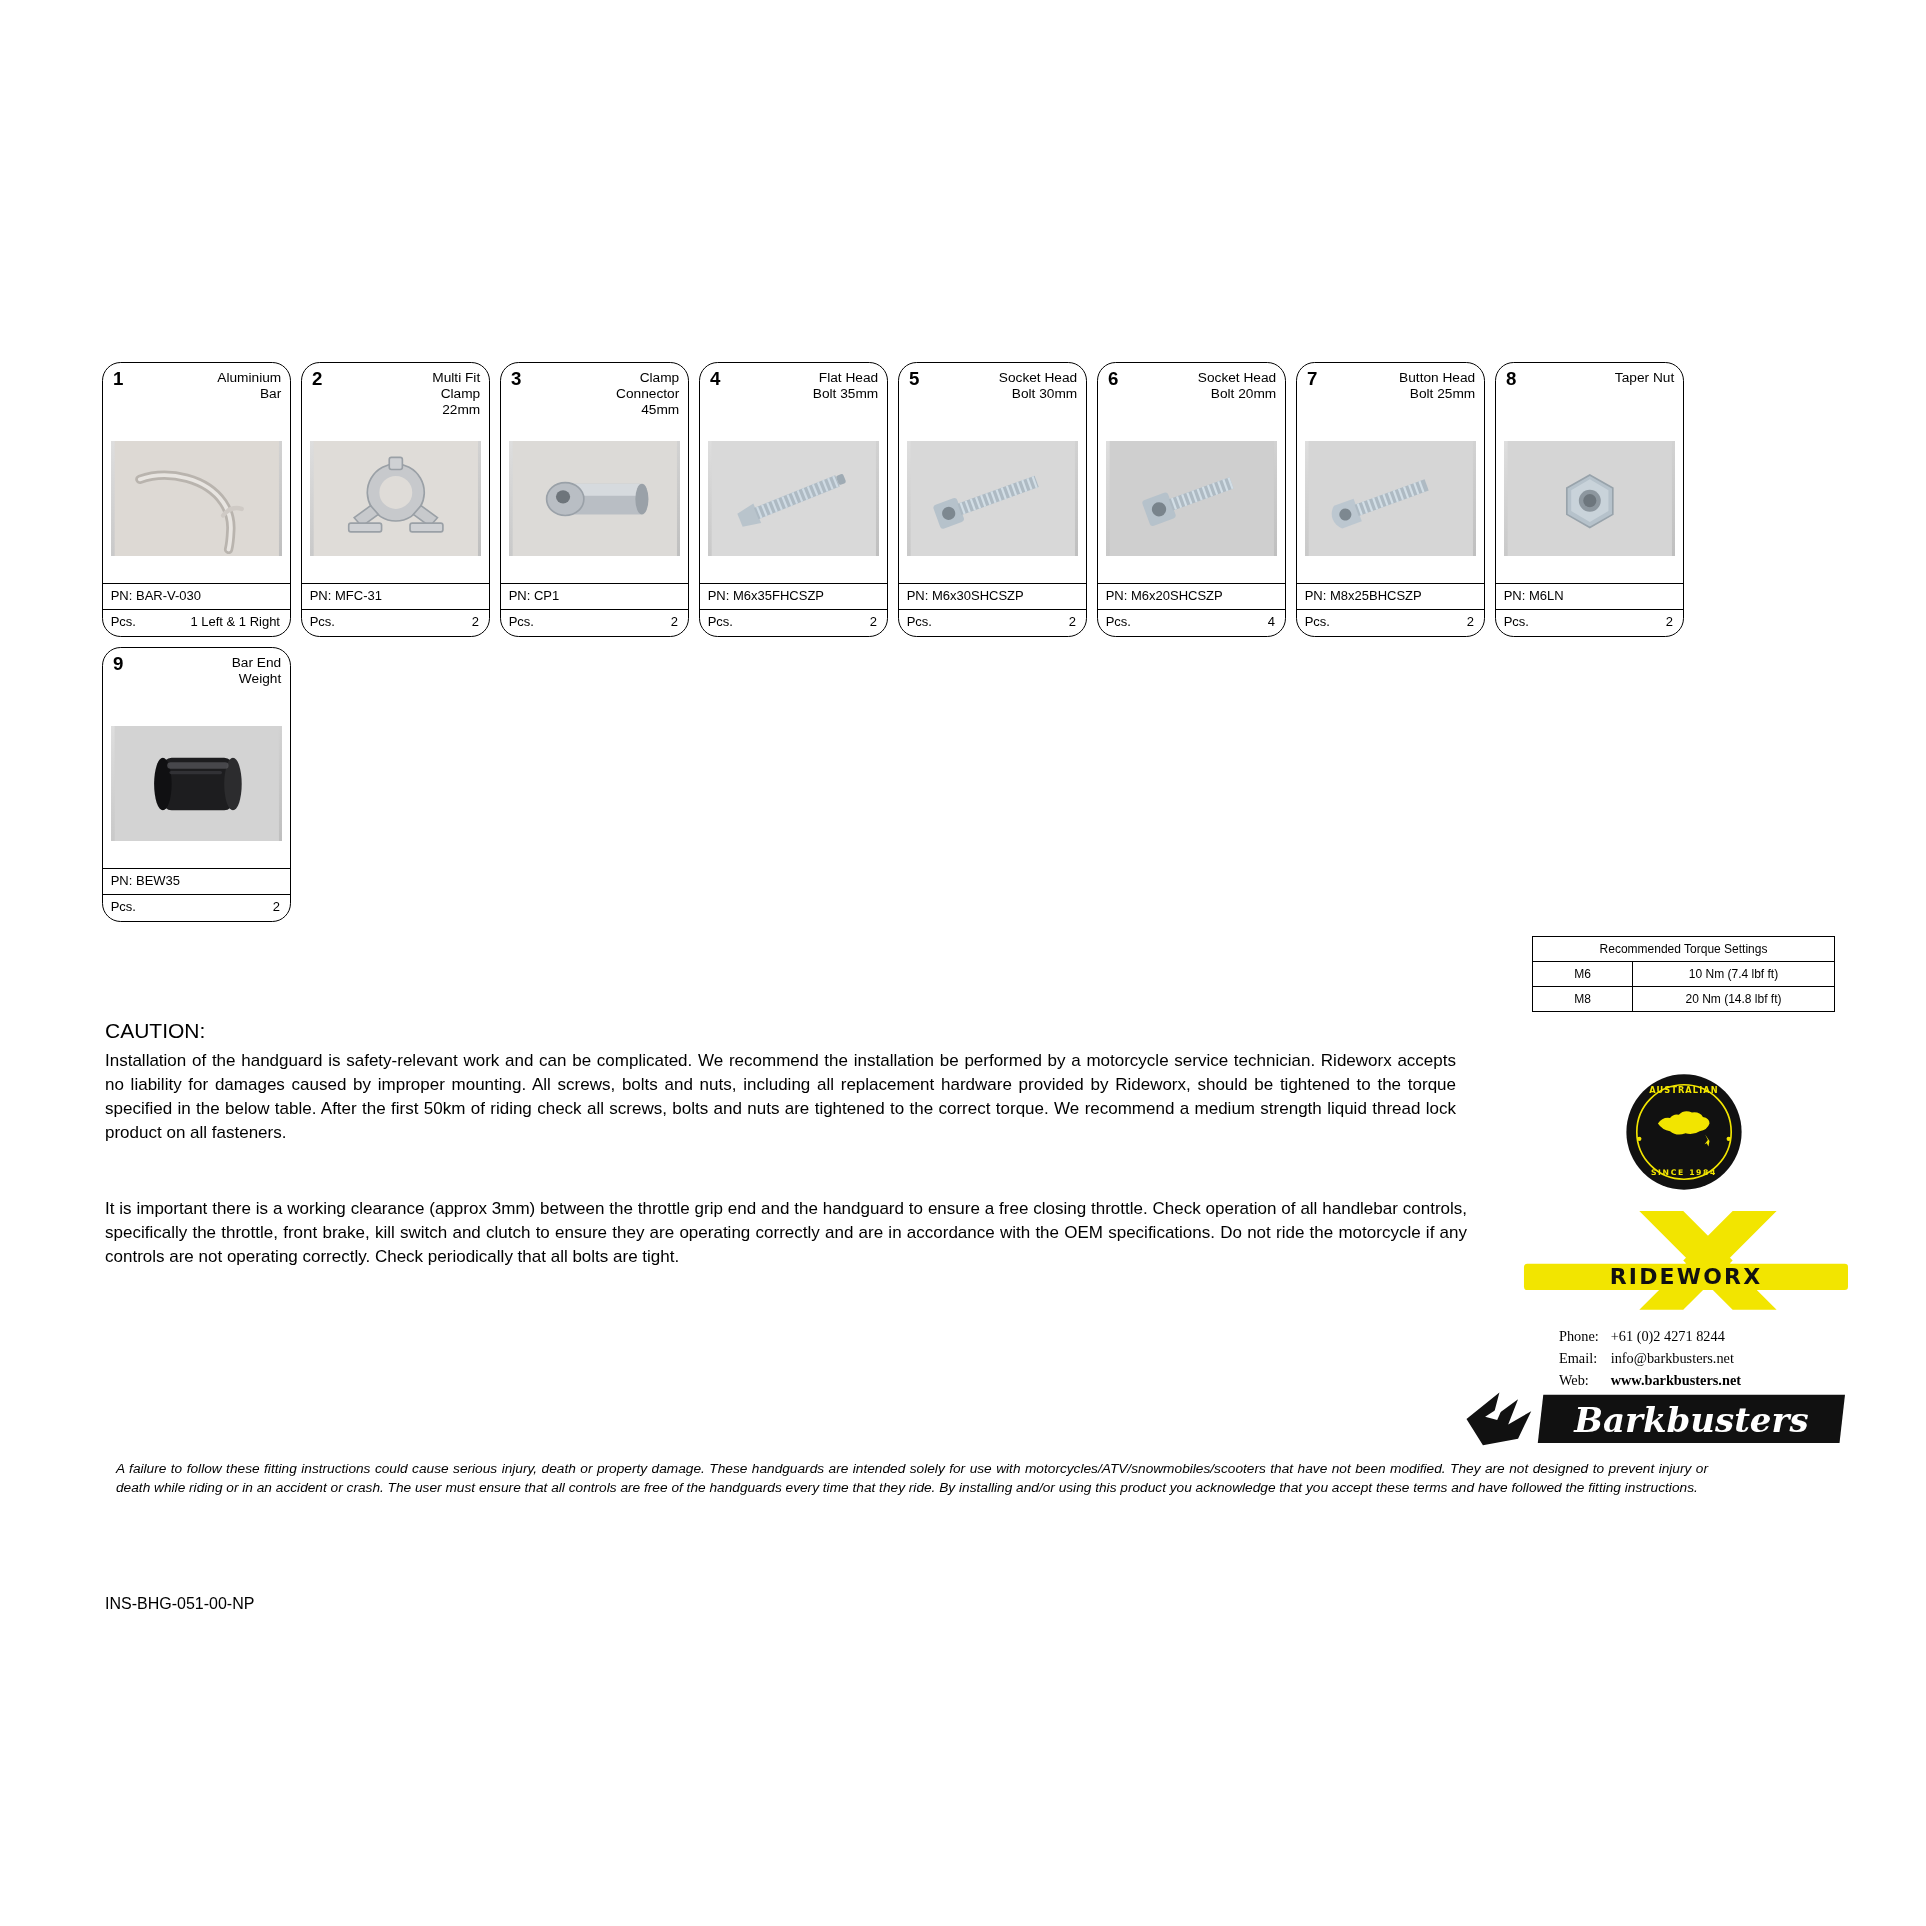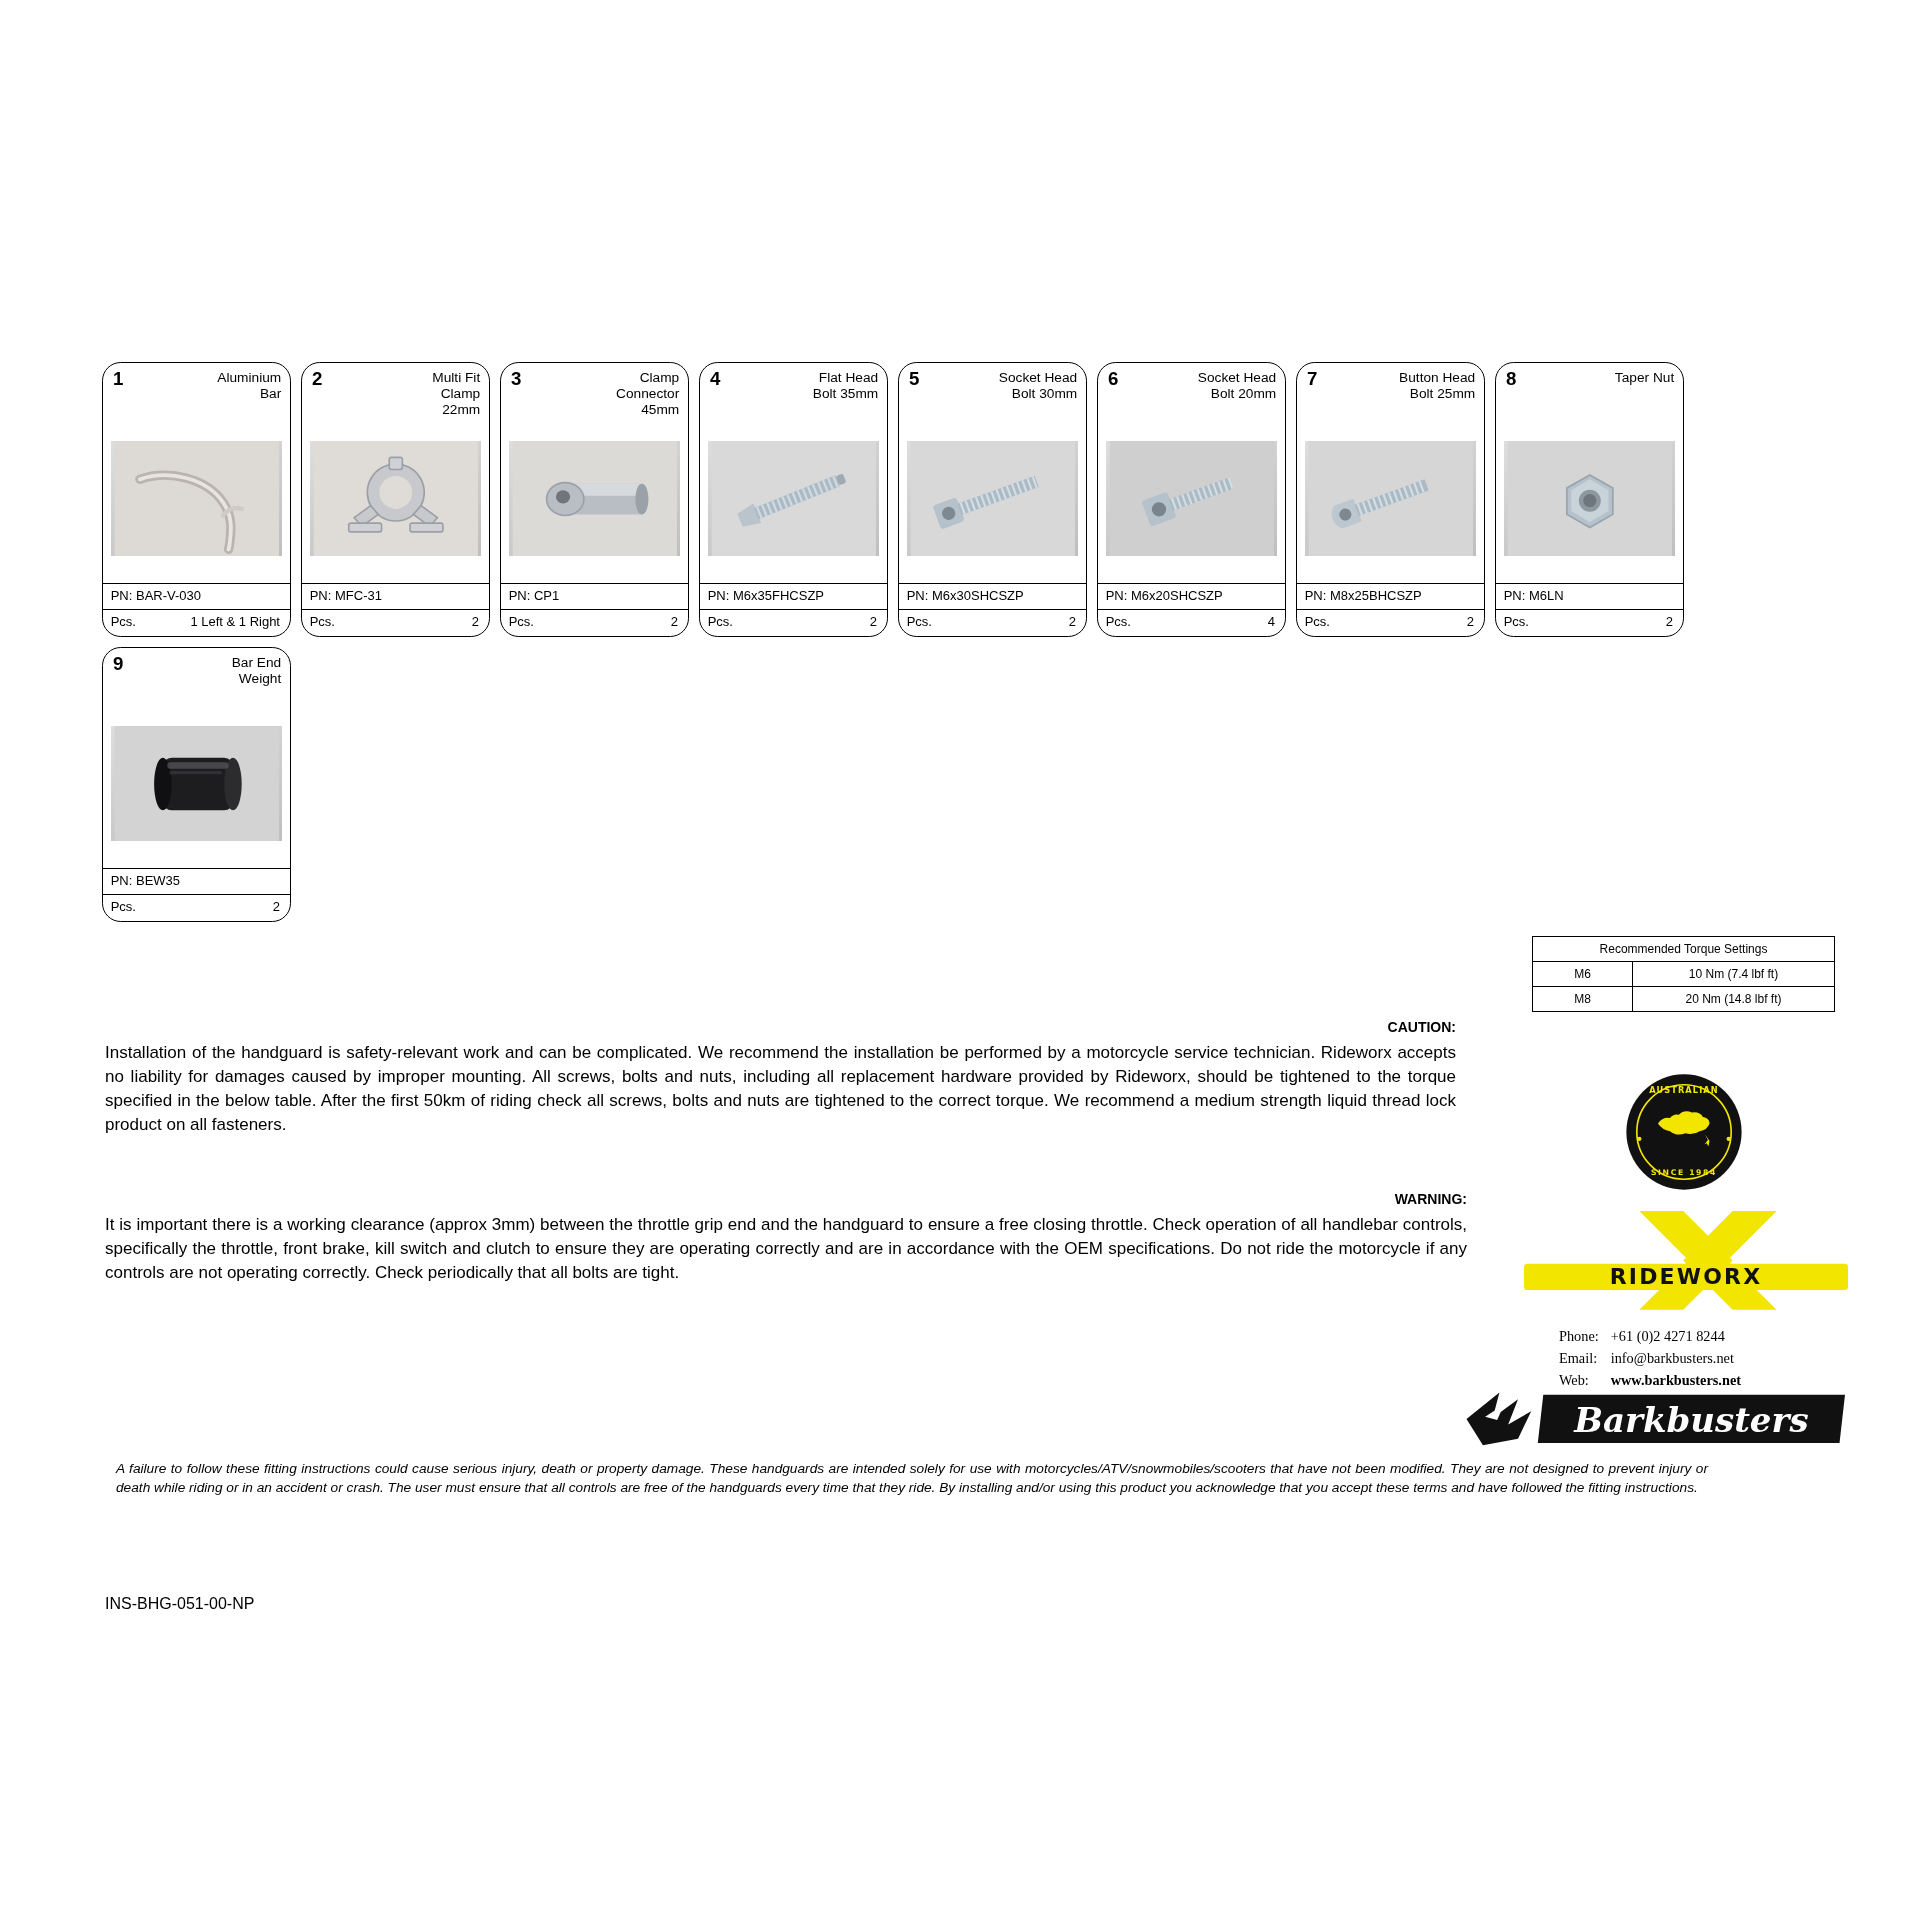--- a/index.html
+++ b/index.html
@@ -102,23 +102,22 @@
   #torque-table td, #torque-table th {
     border: 1.1px solid #000000;
     text-align: center;
     padding: 5px 0;
     font-weight: normal;
   }
   #torque-table .col-label { width: 99px; }
 
   
   .block-title {
-    font-size: 14px;
-    font-weight: bold;
-    text-align: right;
+    font-size: 21px;
+    font-weight: normal;
   }
   #caution-block {
     position: absolute;
     left: 105px;
     top: 1019px;
     width: 1351px;
   }
   #warning-block {
     position: absolute;
     left: 105px;
@@ -488,21 +487,20 @@
   </tr>
 </tbody>
   </table>
 
 <div id="caution-block">
   <div class="block-title">CAUTION:</div>
   <div class="body-text">Installation of the handguard is safety-relevant work and can be complicated.  We recommend the installation be performed by a motorcycle service technician.  Rideworx accepts no liability for damages caused by improper mounting.  All screws, bolts and nuts, including all replacement hardware provided by Rideworx, should be tightened to the torque specified in the below table.  After the first 50km of riding check all screws, bolts and nuts are tightened to the correct torque.  We recommend  a medium strength liquid thread lock product on all fasteners.</div>
 </div>
 
 <div id="warning-block">
-  <div class="block-title">WARNING:</div>
   <div class="body-text">It is important there is a working clearance (approx 3mm) between the throttle grip end and the handguard to ensure a free closing throttle. Check operation of all handlebar controls, specifically the throttle, front brake, kill switch and clutch to ensure they are operating correctly and are in accordance with the OEM specifications. Do not ride the motorcycle if any controls are not operating correctly.  Check periodically that all bolts are tight.</div>
 </div>
 
 <div id="made-badge">
   <svg viewBox="0 0 215 215">
     <circle cx="107.5" cy="107.5" r="105" fill="#111111"></circle>
     <circle cx="107.5" cy="107.5" r="86" fill="none" stroke="#F2E500" stroke-width="3"></circle>
     <path d="M60 92 q8 -12 22 -10 q6 -8 16 -6 q10 -10 24 -4 q14 -2 20 8 q12 2 12 12 q-4 12 -18 14 q-12 8 -26 4 q-16 6 -28 -4 q-14 -2 -22 -14 z" fill="#F2E500"></path>
     <path d="M146 112 l5 10 l-6 8 l4 -2 l3 6 l2 -10 z" fill="#F2E500"></path>
     <circle cx="107.5" cy="107.5" r="2.5" fill="#F2E500"></circle>

